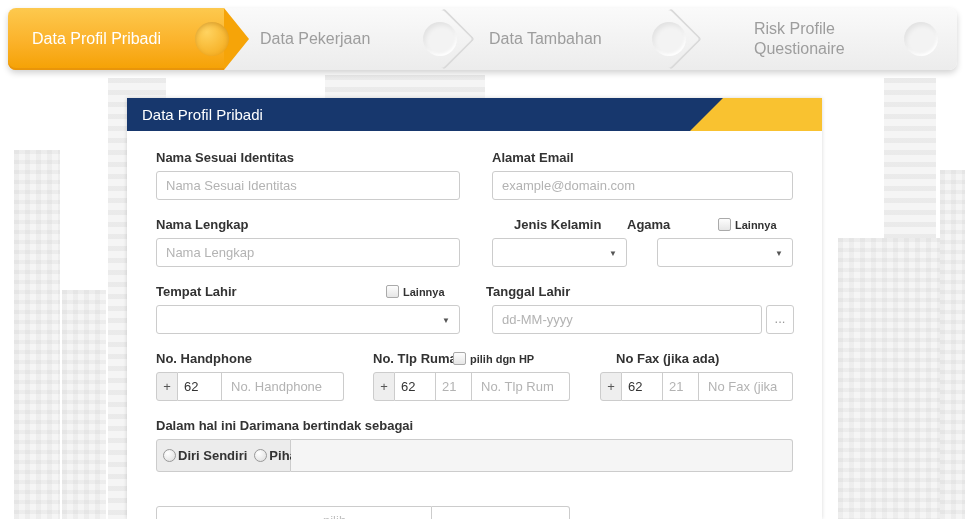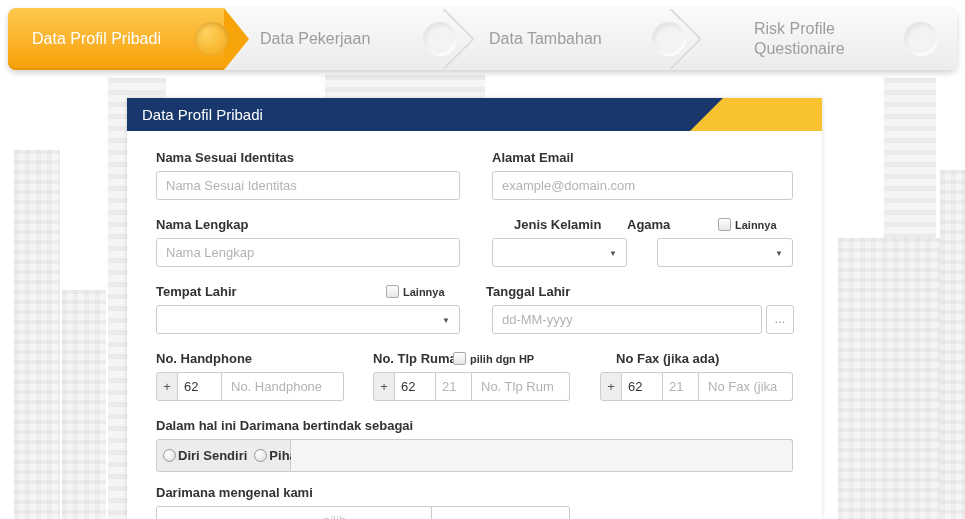--- a/index.html
+++ b/index.html
@@ -159,18 +159,17 @@
       <span class="radio"></span>
       <span>Diri Sendiri</span>
     </span>
     <span class="radio-opt">
       <span class="radio"></span>
       <span>Pihak Lain</span>
     </span>
   </div>
   <div class="dis-input"></div>
 
-  <div class="flabel" style="left:29px; top:387px;">Darimana mengenal kami</div>
   <div class="halfbox" style="left:29px; top:408px; width:276px; border-radius:3px 0 0 3px;">
     <span style="position:absolute; left:166px; top:6px; font-size:13px; color:#c0c0c0;">pilih</span>
   </div>
   <div class="halfbox" style="left:305px; top:408px; width:138px; border-left:none; border-radius:0 3px 3px 0;"></div>
 </div>
 
 </body></html>

